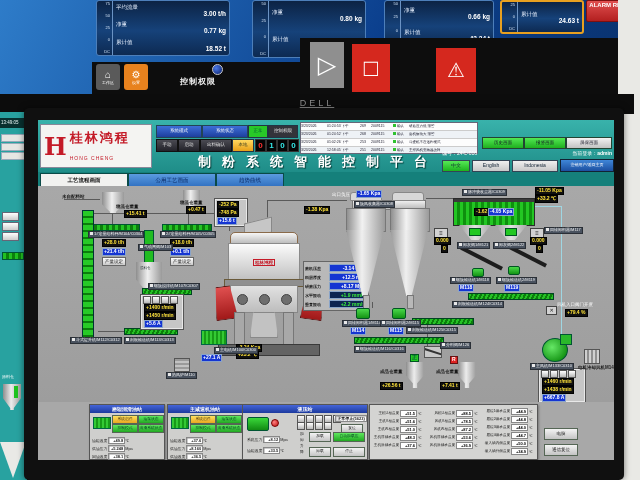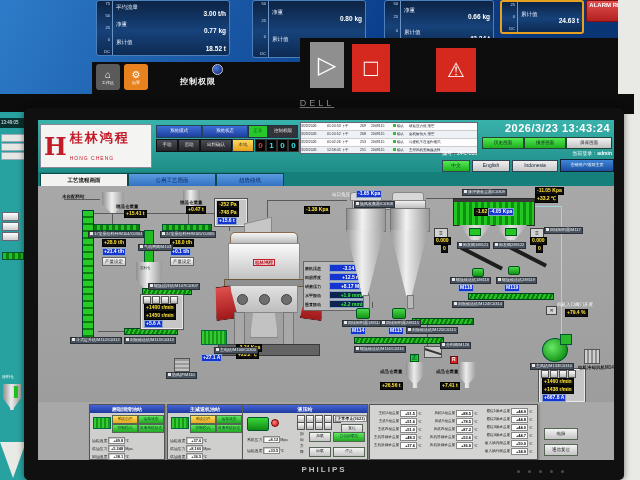--- a/index.html
+++ b/index.html
@@ -375,21 +375,21 @@
             </div>
             <div class="arow">
               <span class="ac-d">3/23/2026</span>
               <span class="ac-t">12:58:45 下午</span>
               <span class="ac-n">251</span>
               <span class="ac-c">2009115</span>
               <span class="ac-s">确认</span>
               <span class="ac-m">主排风机变频器故障</span>
             </div>
           </div>
-        <div class="hdate">2026/3/23 13:43:24</div>
+        <div class="htitle">制粉系统智能控制平台</div>
         <div class="qbtn" style="left:444px;width:40px;">历史画面</div>
         <div class="qbtn" style="left:486px;width:40px;">报警画面</div>
         <div class="qbtn gray" style="left:528px;width:44px;">屏保画面</div>
         <div class="hmeta" style="left:404px;top:30px;"><span>编号：</span><span>24-L-016</span></div>
         <div class="hmeta" style="left:494px;top:30px;width:80px;text-align:right;right:2px;"><span>当前登录：</span><b>admin</b></div>
         <div class="lang active" style="left:404px;width:26px;">中文</div>
         <div class="lang" style="left:434px;width:36px;">English</div>
         <div class="lang" style="left:474px;width:44px;">Indonesia</div>
         <div class="logout">注销用户/返回主页</div>
       </div>
@@ -743,25 +743,15 @@
                 <span class="tv">+34.9</span>
                 <span class="tu">℃</span>
               </div>
             </div>
         </div>
         <div class="st-btn gray" style="position:absolute;left:506px;top:26px;width:32px;height:10px;font-size:4.5px;line-height:9px;">电脑</div>
         <div class="st-btn gray" style="position:absolute;left:506px;top:42px;width:32px;height:10px;font-size:4.5px;line-height:9px;">通信复位</div>
       </div>
 
     </div>
-    <div class="pbezel">
-      <span>PHILIPS</span>
-      <span class="osd">
-          <i></i>
-          <i></i>
-          <i></i>
-          <i></i>
-          <i></i>
-        </span>
-    </div>
   </div>
 
 </div>
 
 </body></html>

